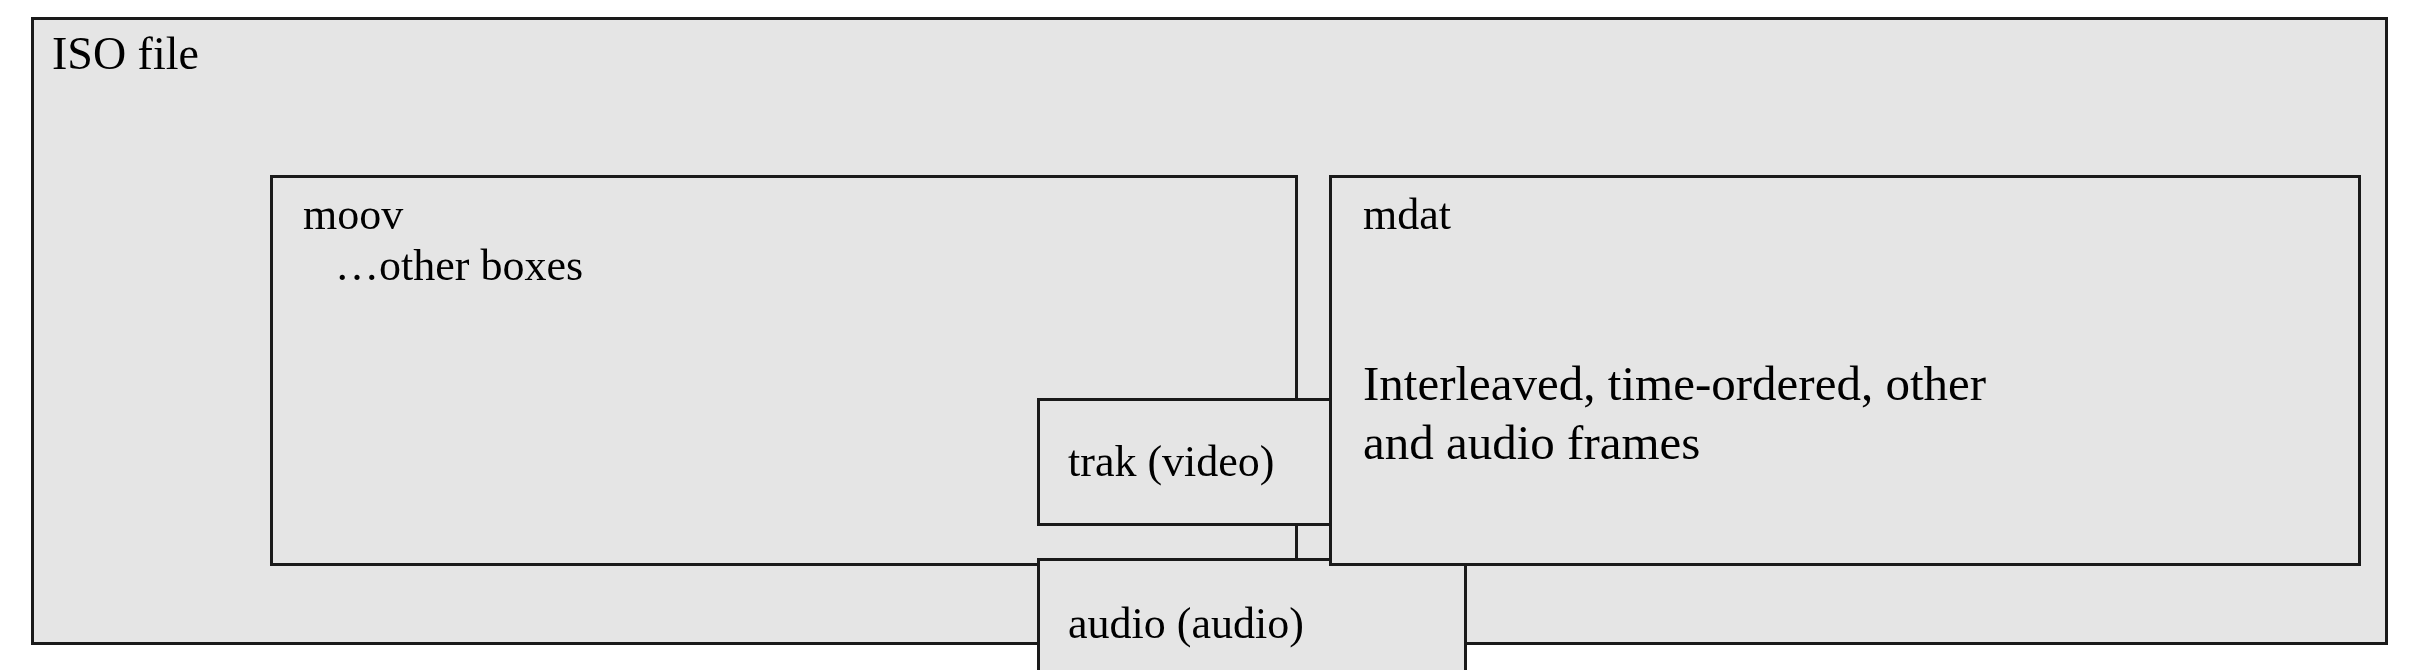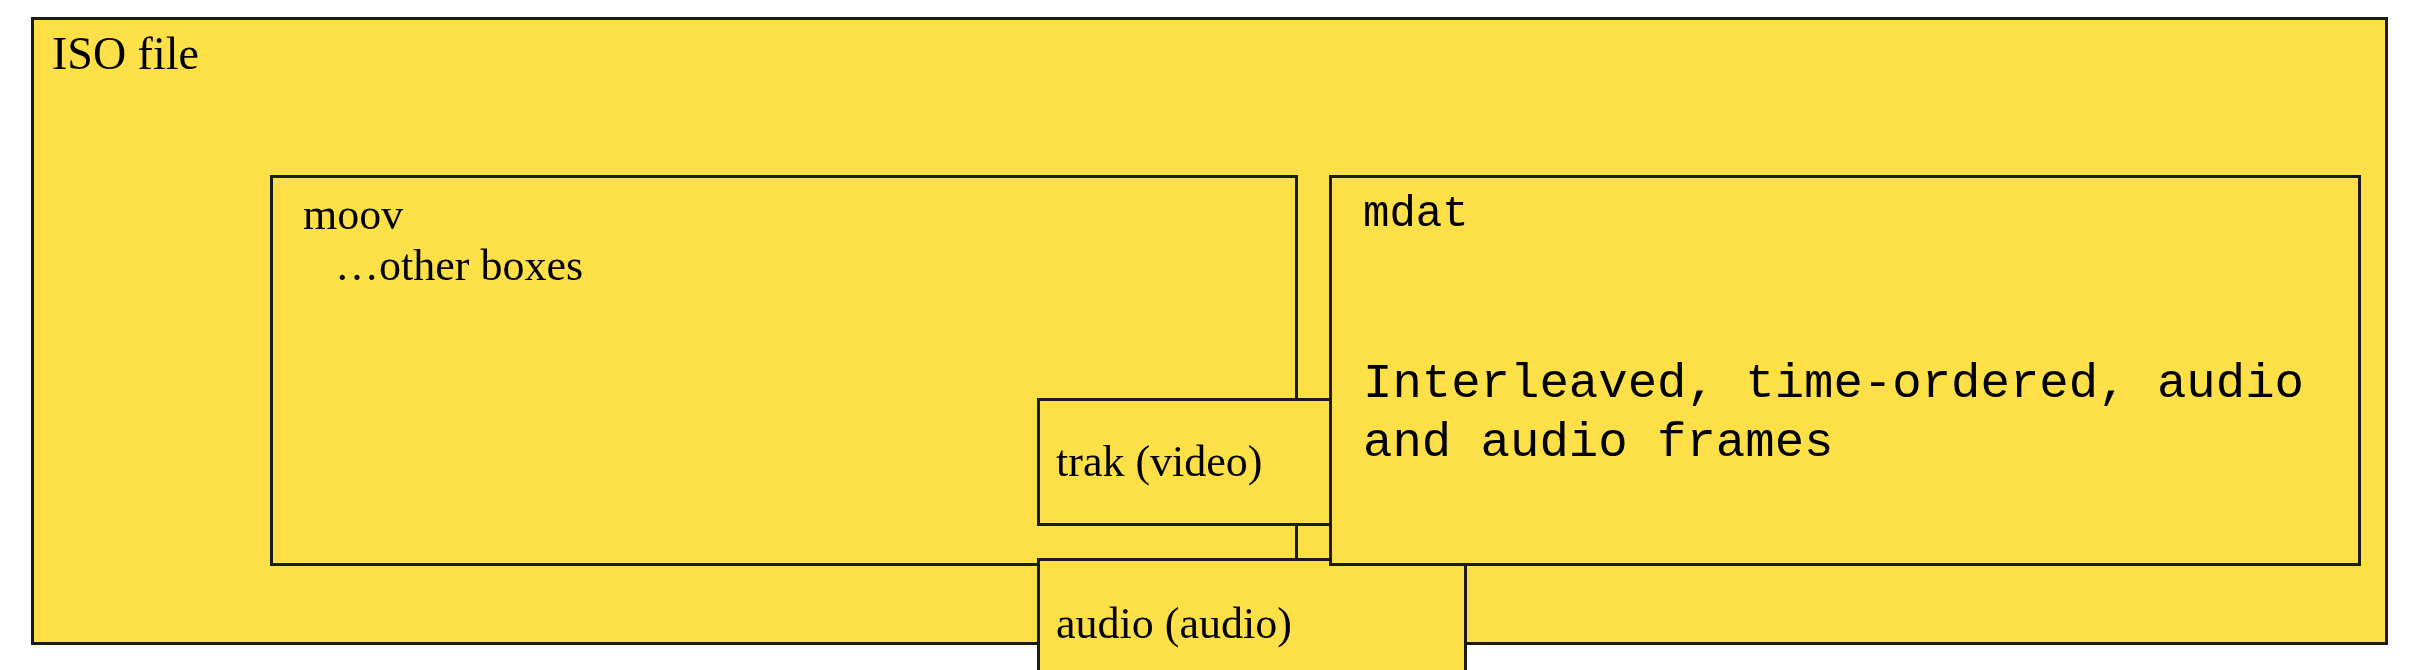--- a/index.html
+++ b/index.html
@@ -14,21 +14,21 @@
   #canvas {
     position: relative;
     width: 2418px;
     height: 670px;
     background: #ffffff;
     overflow: hidden;
   }
 
   .box {
     position: absolute;
-    background: #fde047;
+    background: #e5e5e5;
     border: 3px solid #1a1a1a;
     box-sizing: border-box;
   }
 
   
   #iso-file-box {
     left: 31px;
     top: 17px;
     width: 2357px;
     height: 628px;
@@ -92,31 +92,30 @@
     left: 764px;
     top: 380px;
     width: 430px;
     height: 133px;
   }
 
   .trak-label {
     font-size: 44px;
     line-height: 1.15;
     white-space: nowrap;
-    padding-left: 16px;
+    padding-left: 28px;
   }
 
   
   #mdat-box {
     left: 1295px;
     top: 155px;
     width: 1032px;
     height: 391px;
     border-width: 3px;
-    font-family: Liberation Mono, monospace;
   }
 
   #mdat-label {
     position: absolute;
     left: 31px;
     top: 11px;
     font-size: 44px;
     line-height: 1.18;
     white-space: nowrap;
   }
@@ -157,21 +156,21 @@
         <span class="trak-label">audio (audio)</span>
       </div>
 
     </div>
 
     <div class="box" id="mdat-box">
 
       <div id="mdat-label">mdat</div>
 
       <div id="mdat-description">
-        <span class="line">Interleaved, time-ordered, audio</span>
+        <span class="line">Interleaved, time-ordered, other</span>
         <span class="line">and audio frames</span>
       </div>
 
     </div>
 
   </div>
 
 </div>
 
 </body></html>

